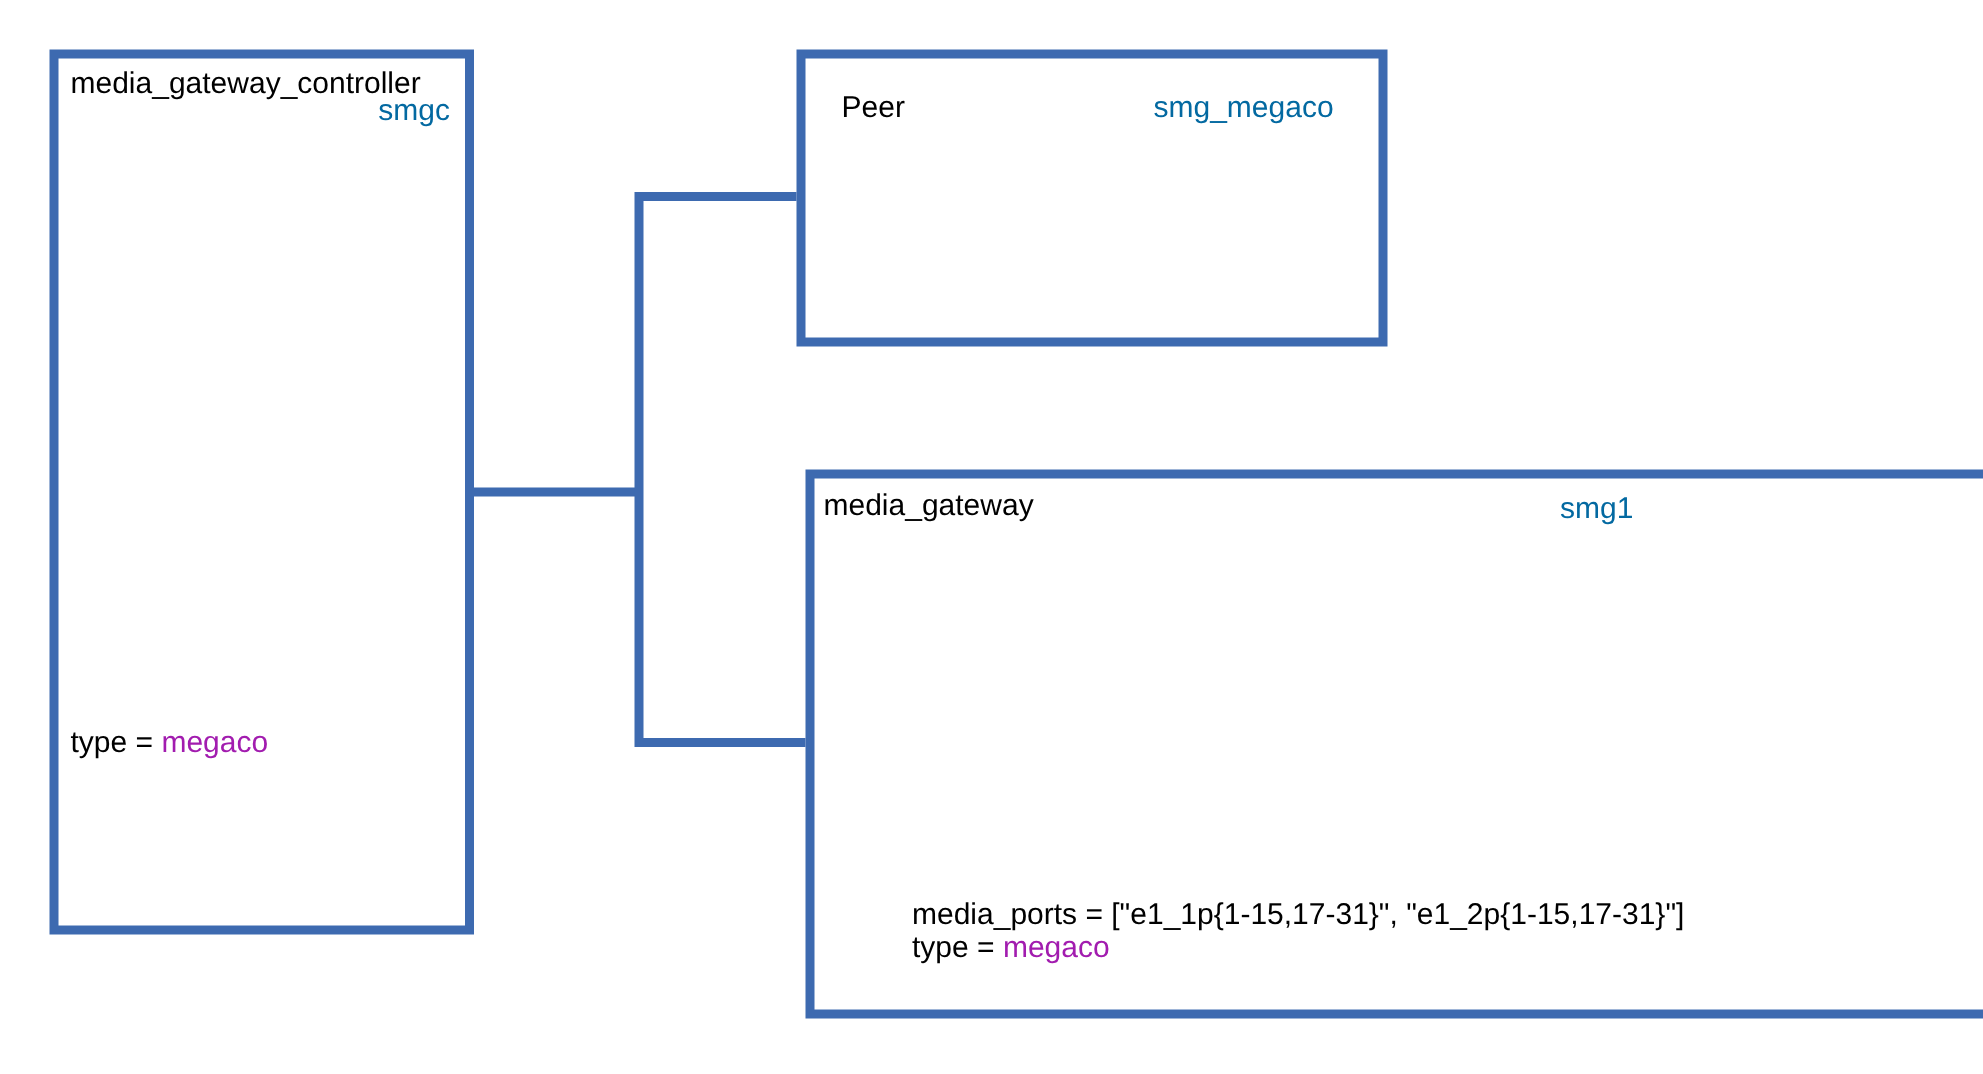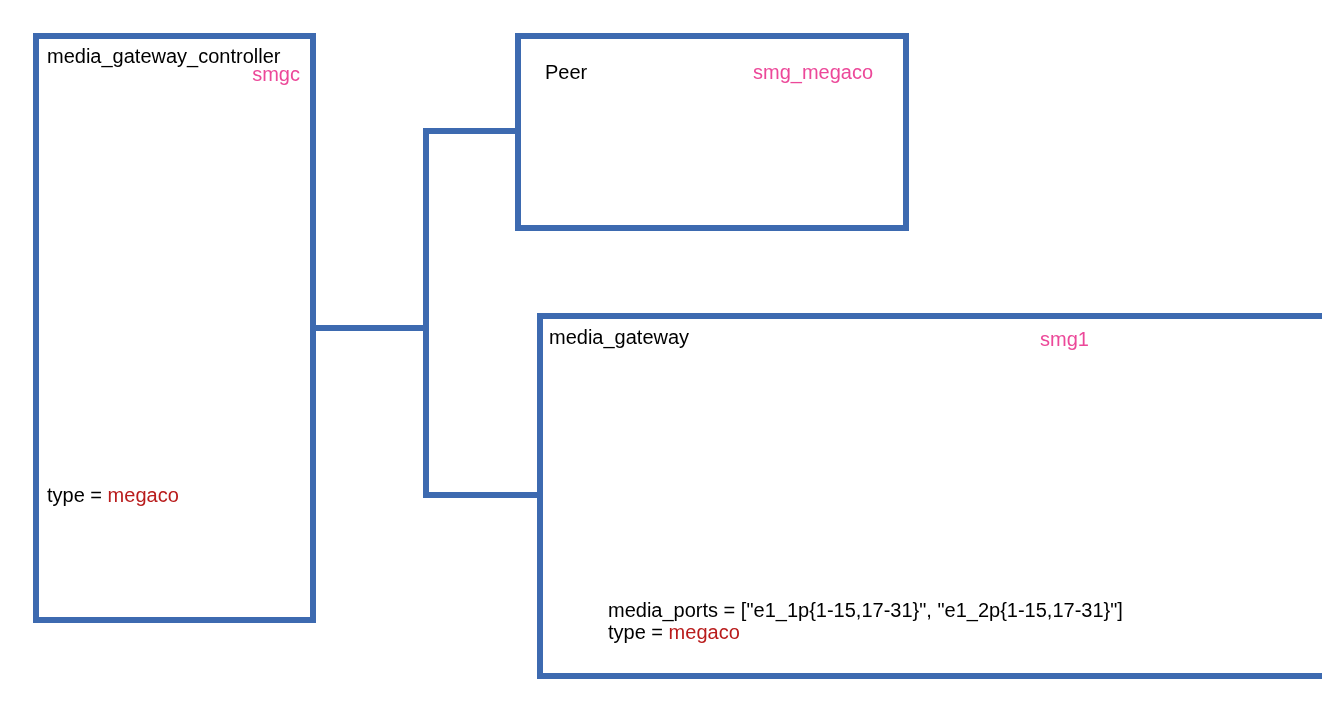--- a/index.html
+++ b/index.html
@@ -28,43 +28,43 @@
     background: #3d6ab0;
   }
   .node-title {
     position: absolute;
     white-space: nowrap;
     color: #000000;
   }
   .node-instance {
     position: absolute;
     white-space: nowrap;
-    color: #ec4899;
+    color: #0369a1;
   }
   .node-props {
     position: absolute;
     white-space: nowrap;
   }
   .prop-line {
     line-height: 21px;
   }
   #node-mg .prop-line {
     line-height: 22px;
   }
-  .prop-value.red { color: #b91c1c; }
+  .prop-value.red { color: #a21caf; }
   .prop-value.black { color: #000000; }
 
   
   #node-mgc { left: 33px; top: 33px; width: 283px; height: 590px; }
   #node-mgc .node-title { left: 8px; top: 6px; }
   #node-mgc .node-instance { right: 10px; top: 24px; }
   #node-mgc .node-props { left: 8px; top: 446px; }
 
   
-  #node-peer { left: 515px; top: 33px; width: 394px; height: 198px; }
+  #node-peer { left: 531px; top: 33px; width: 394px; height: 198px; }
   #node-peer .node-title { left: 24px; top: 22px; }
   #node-peer .node-instance { left: 232px; top: 22px; }
 
   
   #node-mg { left: 537px; top: 313px; width: 812px; height: 366px; }
   #node-mg .node-title { left: 6px; top: 7px; }
   #node-mg .node-instance { left: 497px; top: 9px; }
   #node-mg .node-props { left: 65px; top: 280px; }
 
   

